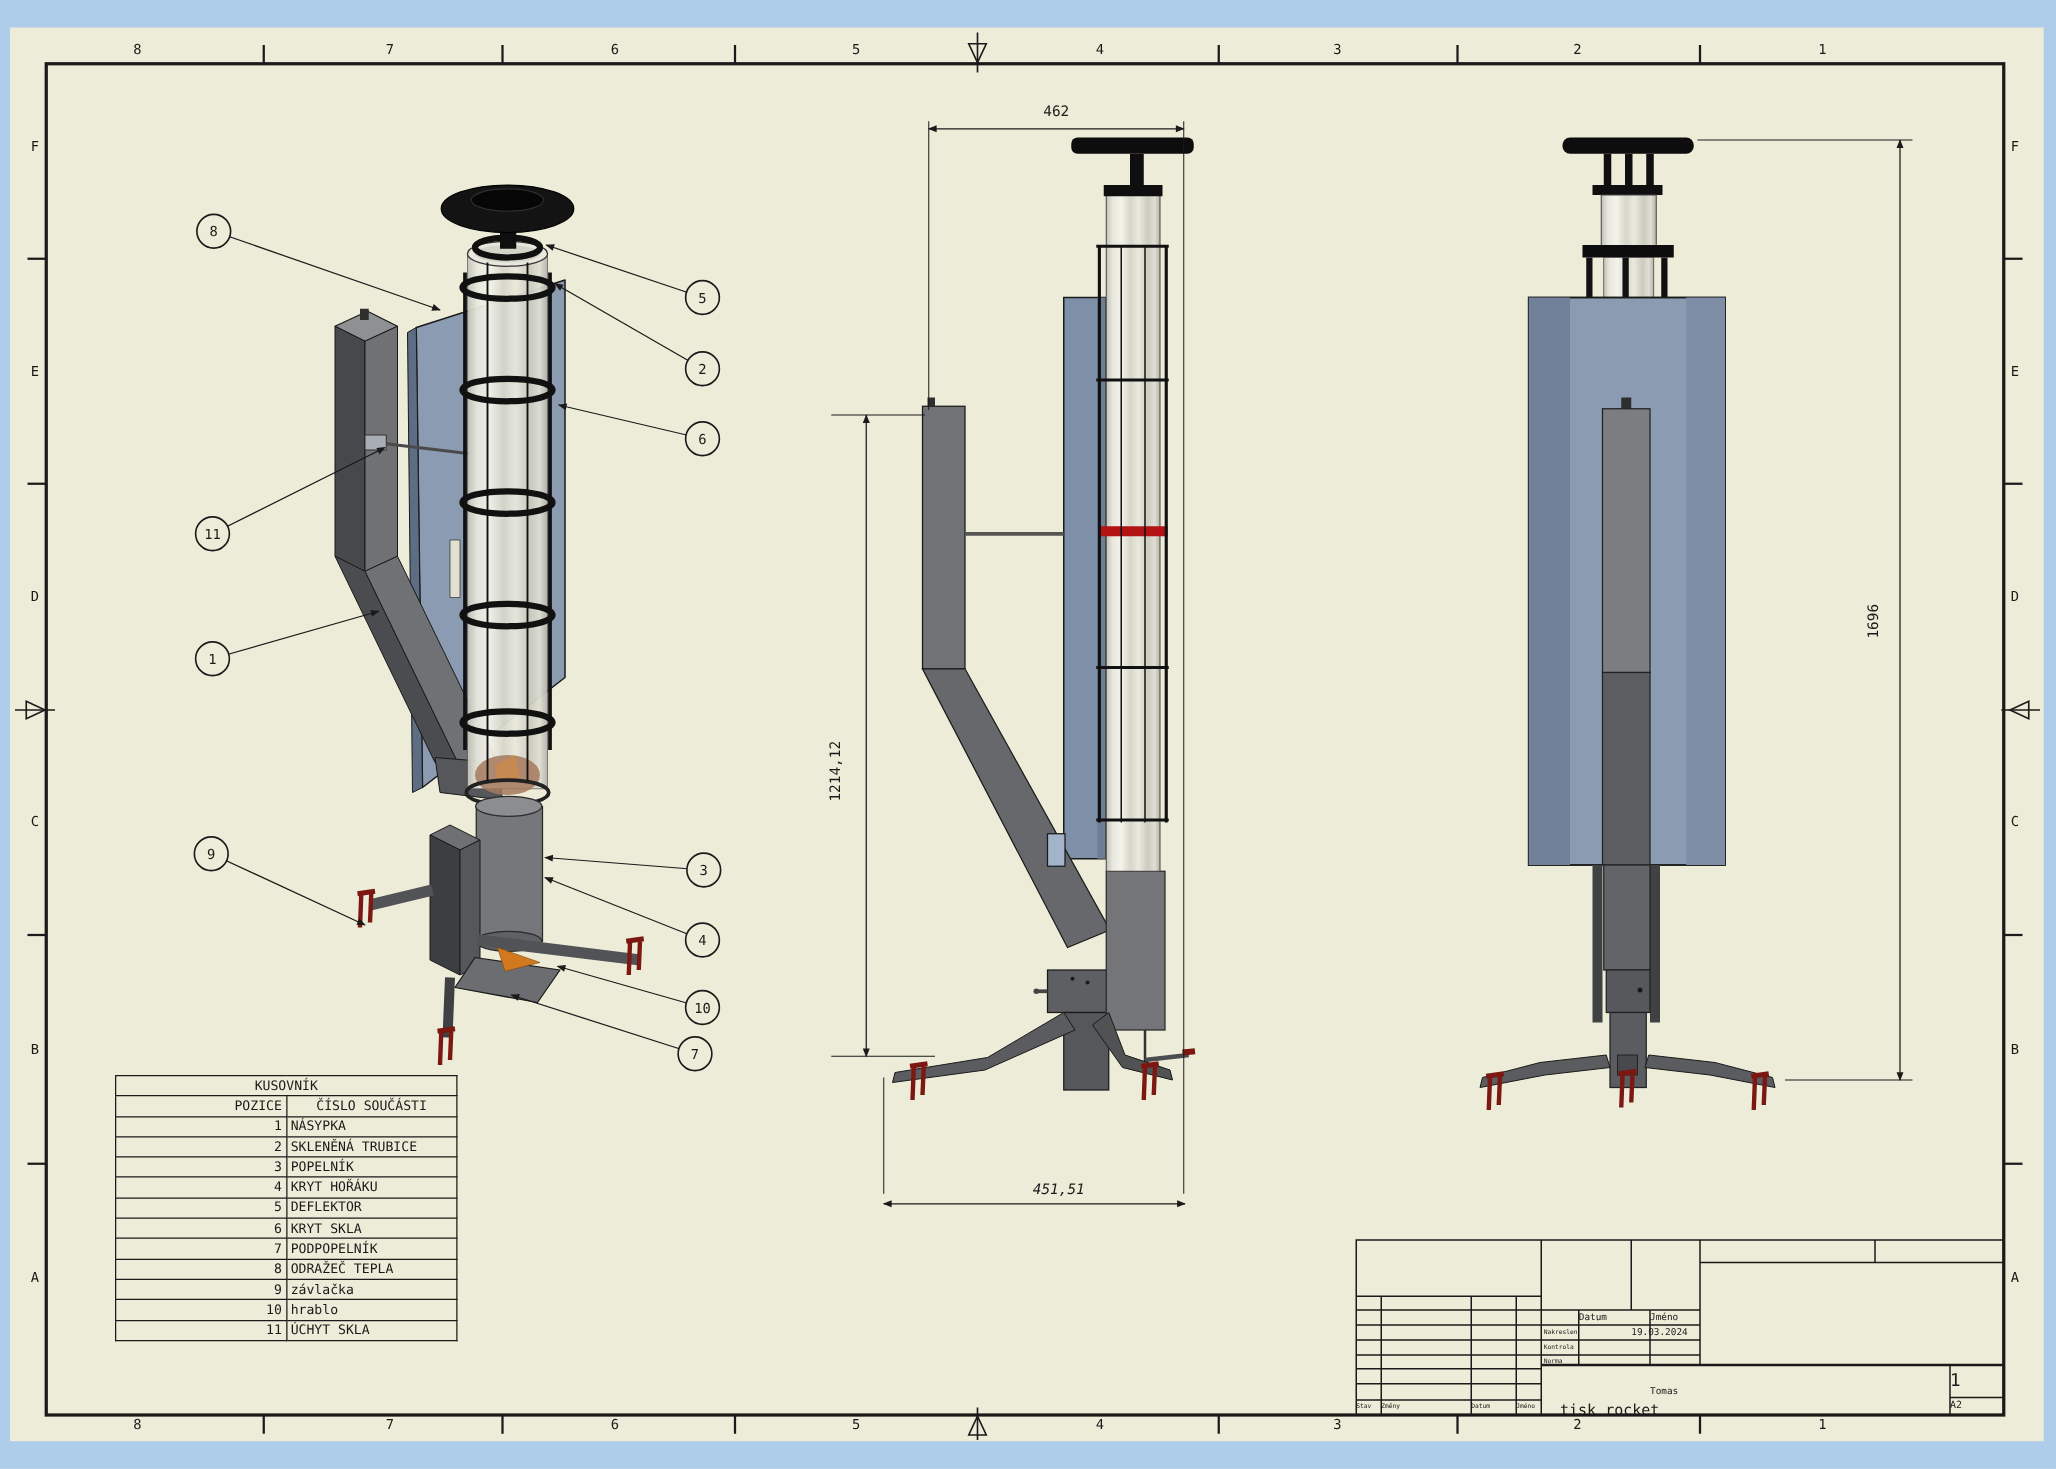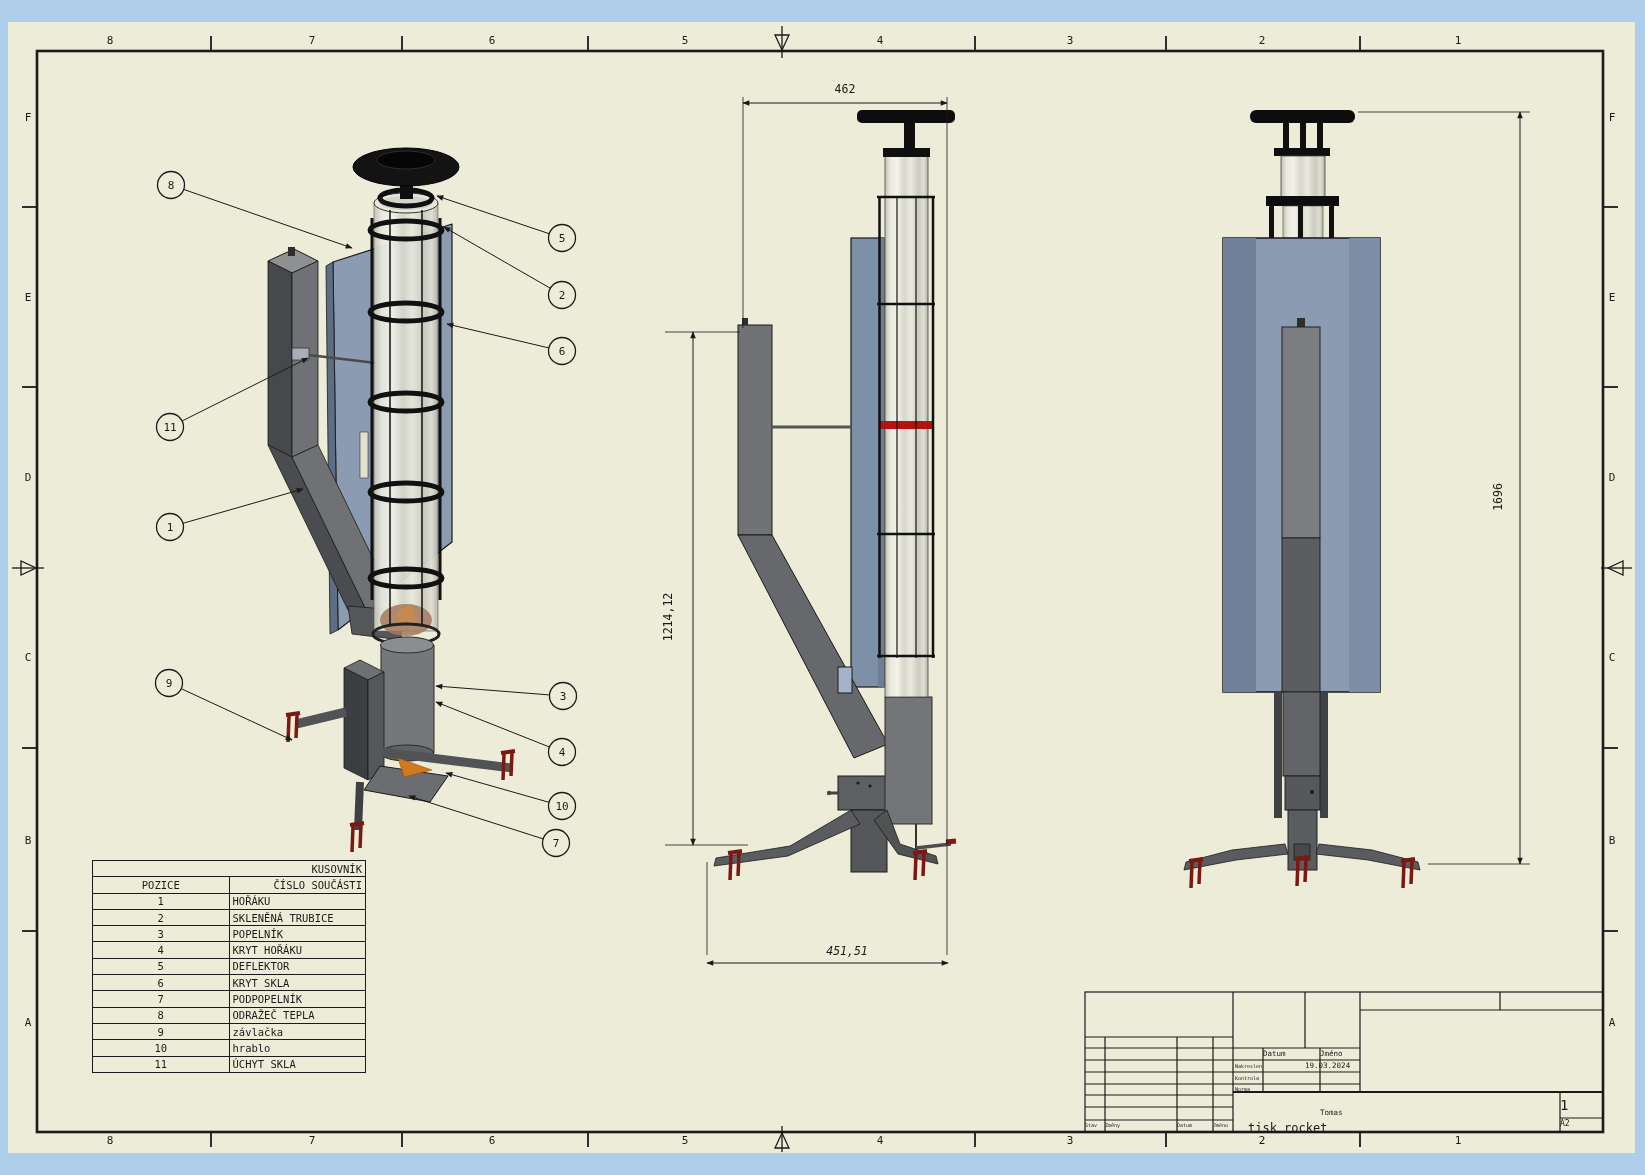--- a/index.html
+++ b/index.html
@@ -12,23 +12,23 @@
   .paper{position:absolute;left:8px;top:22px;width:1627px;height:1131px;background:var(--paper);}
   svg.drawing{position:absolute;left:0;top:0;width:1645px;height:1175px;}
 
   .zone-label{position:absolute;transform:translate(-50%,-50%);font:11px "DejaVu Sans Mono",monospace;color:var(--line);}
 
   
   table.parts{position:absolute;left:92px;top:860px;width:274px;border-collapse:collapse;
               table-layout:fixed;font:10.5px "DejaVu Sans Mono",monospace;color:var(--line);}
   table.parts th,table.parts td{border:1px solid var(--line);height:15.3px;padding:0 3px;
               font-weight:normal;overflow:hidden;white-space:nowrap;}
-  table.parts .cell-num{width:89px;text-align:center;}
+  table.parts .cell-num{width:89px;text-align:right;}
   table.parts .cell-name{text-align:left;}
-  table.parts th{text-align:right;}
+  table.parts th{text-align:center;}
 
   
   .dim-text{position:absolute;font:11.5px "DejaVu Sans Mono",monospace;color:var(--line);
             text-align:center;white-space:nowrap;}
   .vrot{transform:rotate(-90deg);}
 
   
   .tb-text{position:absolute;color:var(--line);white-space:nowrap;overflow:hidden;}
   .tb-c{}
 
@@ -352,21 +352,21 @@
           <th colspan="2">KUSOVNÍK</th>
         </tr>
       <tr>
         <th class="cell-num">POZICE</th>
         <th>ČÍSLO SOUČÁSTI</th>
       </tr>
     </thead>
     <tbody>
         <tr>
           <td class="cell-num">1</td>
-          <td class="cell-name">HOŘÁKU</td>
+          <td class="cell-name">NÁSYPKA</td>
         </tr>
         <tr>
           <td class="cell-num">2</td>
           <td class="cell-name">SKLENĚNÁ TRUBICE</td>
         </tr>
         <tr>
           <td class="cell-num">3</td>
           <td class="cell-name">POPELNÍK</td>
         </tr>
         <tr>

